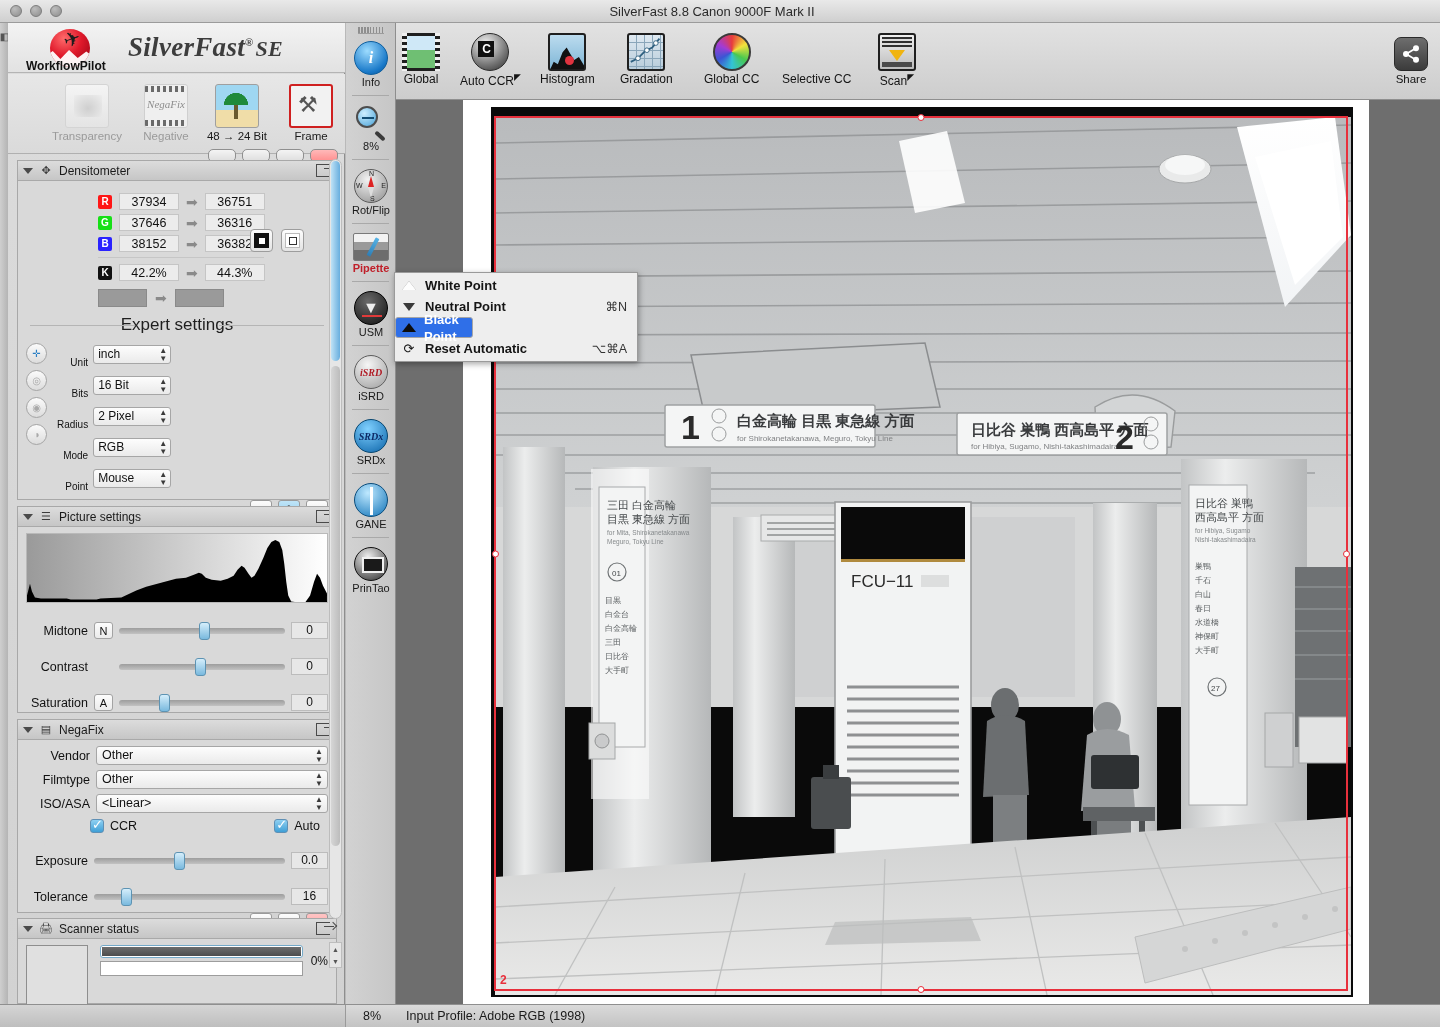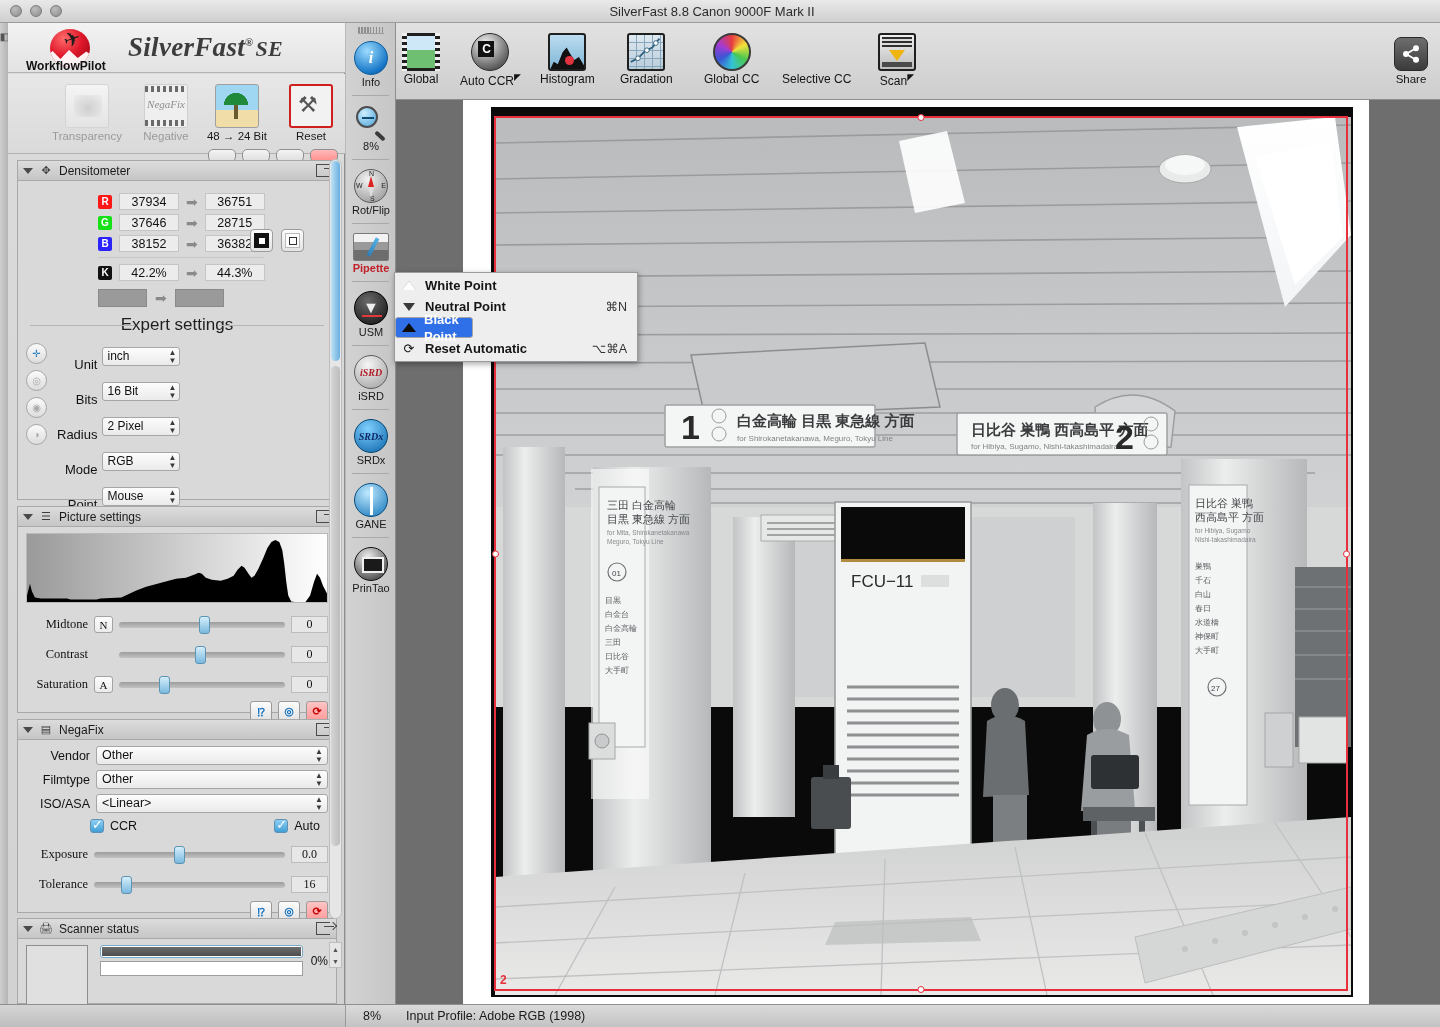--- a/index.html
+++ b/index.html
@@ -168,21 +168,21 @@
           background:linear-gradient(to bottom,#fbfbfb,#dcdcdc);
           display:flex;align-items:center;justify-content:center; font-size:10px;color:#2b7fc4;}
   .mini.dim { color:#a9a9a9; }
   .preview-sq { width:88px;height:95px; background:#8d8a88; border:2px solid #fff;
      outline:1px solid #bbb; position:relative;}
   .preview-sq:after{content:"";position:absolute;left:41px;top:44px;width:7px;height:7px;
      border:1px solid #2c2c2c;}
   .coords { font-size:12.5px; color:#1b1b1b; line-height:16px; margin-top:4px; padding-left:14px;}
   .fields { display:flex; flex-direction:column; gap:4px; }
   .frow { display:flex; align-items:center; gap:5px; justify-content:flex-end;}
-  .flabel { font-size:13px; color:#111;margin-top:16px; }
+  .flabel { font-size:10px; color:#111;margin-top:16px; }
   .sel {
     width:78px;height:19px; border:1px solid #a6a6a6; border-radius:3px;
     background:linear-gradient(to bottom,#fdfdfd,#eaeaea);
     font-size:12px; color:#111; padding-left:4px; line-height:17px; position:relative;
   }
   .sel .sarrows { position:absolute; right:3px; top:1px; font-size:8px; line-height:8px; color:#3a3a3a;}
   .sel .sarrows i { display:block; font-style:normal;}
   .helprow { display:flex; gap:6px; justify-content:flex-end; margin-top:8px;}
   .hbtn { width:22px;height:21px;border:1px solid #9a9a9a;border-radius:3px;
      background:linear-gradient(to bottom,#fcfcfc,#e2e2e2);
@@ -191,21 +191,21 @@
   .hbtn.cap { background:linear-gradient(to bottom,#bfe4f7,#8ccbee); color:#123; }
   .hbtn.mag { color:#1072c4; }
   .hbtn.reset { background:linear-gradient(to bottom,#ffc4c4,#ff9a9a); color:#c10000;}
 
   
   .histo { width:302px;height:70px; border:1px solid #b9b9b9; background:#fff; position:relative; overflow:hidden;}
   .histo .grad { position:absolute;inset:0; background:linear-gradient(to right,#9a9a9a,#ffffff); }
   .histo svg { position:absolute; inset:0; }
 
   
-  .slrow { display:flex; align-items:center; gap:6px; margin-top:13px;font-family:Liberation Serif, serif; }
+  .slrow { display:flex; align-items:center; gap:6px; margin-top:19px; }
   .sllabel { width:62px; font-size:12.5px; color:#111; text-align:right;}
   .badge { width:19px;height:17px;border:1px solid #a3a3a3;border-radius:3px;
      background:linear-gradient(to bottom,#fdfdfd,#ebebeb); font-size:11px; color:#111;
      display:flex;align-items:center;justify-content:center;}
   .track { position:relative; height:6px; background:linear-gradient(to bottom,#9d9d9d,#c2c2c2);
      border-radius:3px; flex:1; }
   .knob { position:absolute; top:-6px; width:11px;height:18px;border-radius:3px;
      background:linear-gradient(to bottom,#d5eefb,#79b9de); border:1px solid #5d93b3;}
   .numbox { width:37px;height:17px; background:#e7e7e7; border:1px solid #bcbcbc;
      font-size:12px; color:#111; text-align:center; line-height:15px;}
@@ -440,21 +440,21 @@
         <div class="modelabel dim">Negative</div>
       </div>
       <div class="modeitem" style="left:192px;">
         <div class="modeicon mi-palm"></div>
         <div class="modelabel">48 → 24 Bit</div>
       </div>
       <div class="modeitem" style="left:266px;">
         <div class="modeicon mi-frame">
           <span class="tools">⚒</span>
         </div>
-        <div class="modelabel">Reset</div>
+        <div class="modelabel">Frame</div>
       </div>
     </div>
 
     <div style="position:absolute;left:200px;top:126px;display:flex;gap:6px;">
       <div style="width:28px;height:13px;border:1px solid #8f8f8f;border-radius:5px;background:linear-gradient(to bottom,#f4f4f4,#dedede)"></div>
       <div style="width:28px;height:13px;border:1px solid #8f8f8f;border-radius:5px;background:linear-gradient(to bottom,#f4f4f4,#dedede)"></div>
       <div style="width:28px;height:13px;border:1px solid #8f8f8f;border-radius:5px;background:linear-gradient(to bottom,#f4f4f4,#dedede)"></div>
       <div style="width:28px;height:13px;border:1px solid #8f8f8f;border-radius:5px;background:linear-gradient(to bottom,#ffb9b9,#ff8f8f)"></div>
     </div>
 
@@ -471,21 +471,21 @@
           <div class="dm-row">
             <span class="ch r">R</span>
             <span class="dm-val">37934</span>
             <span class="arrowglyph">➡</span>
             <span class="dm-val">36751</span>
           </div>
           <div class="dm-row">
             <span class="ch g">G</span>
             <span class="dm-val">37646</span>
             <span class="arrowglyph">➡</span>
-            <span class="dm-val">28715</span>
+            <span class="dm-val">36316</span>
           </div>
           <div class="dm-row">
             <span class="ch b">B</span>
             <span class="dm-val">38152</span>
             <span class="arrowglyph">➡</span>
             <span class="dm-val">36382</span>
           </div>
           <div class="dm-sep"></div>
           <div class="dm-row">
             <span class="ch k">K</span>

